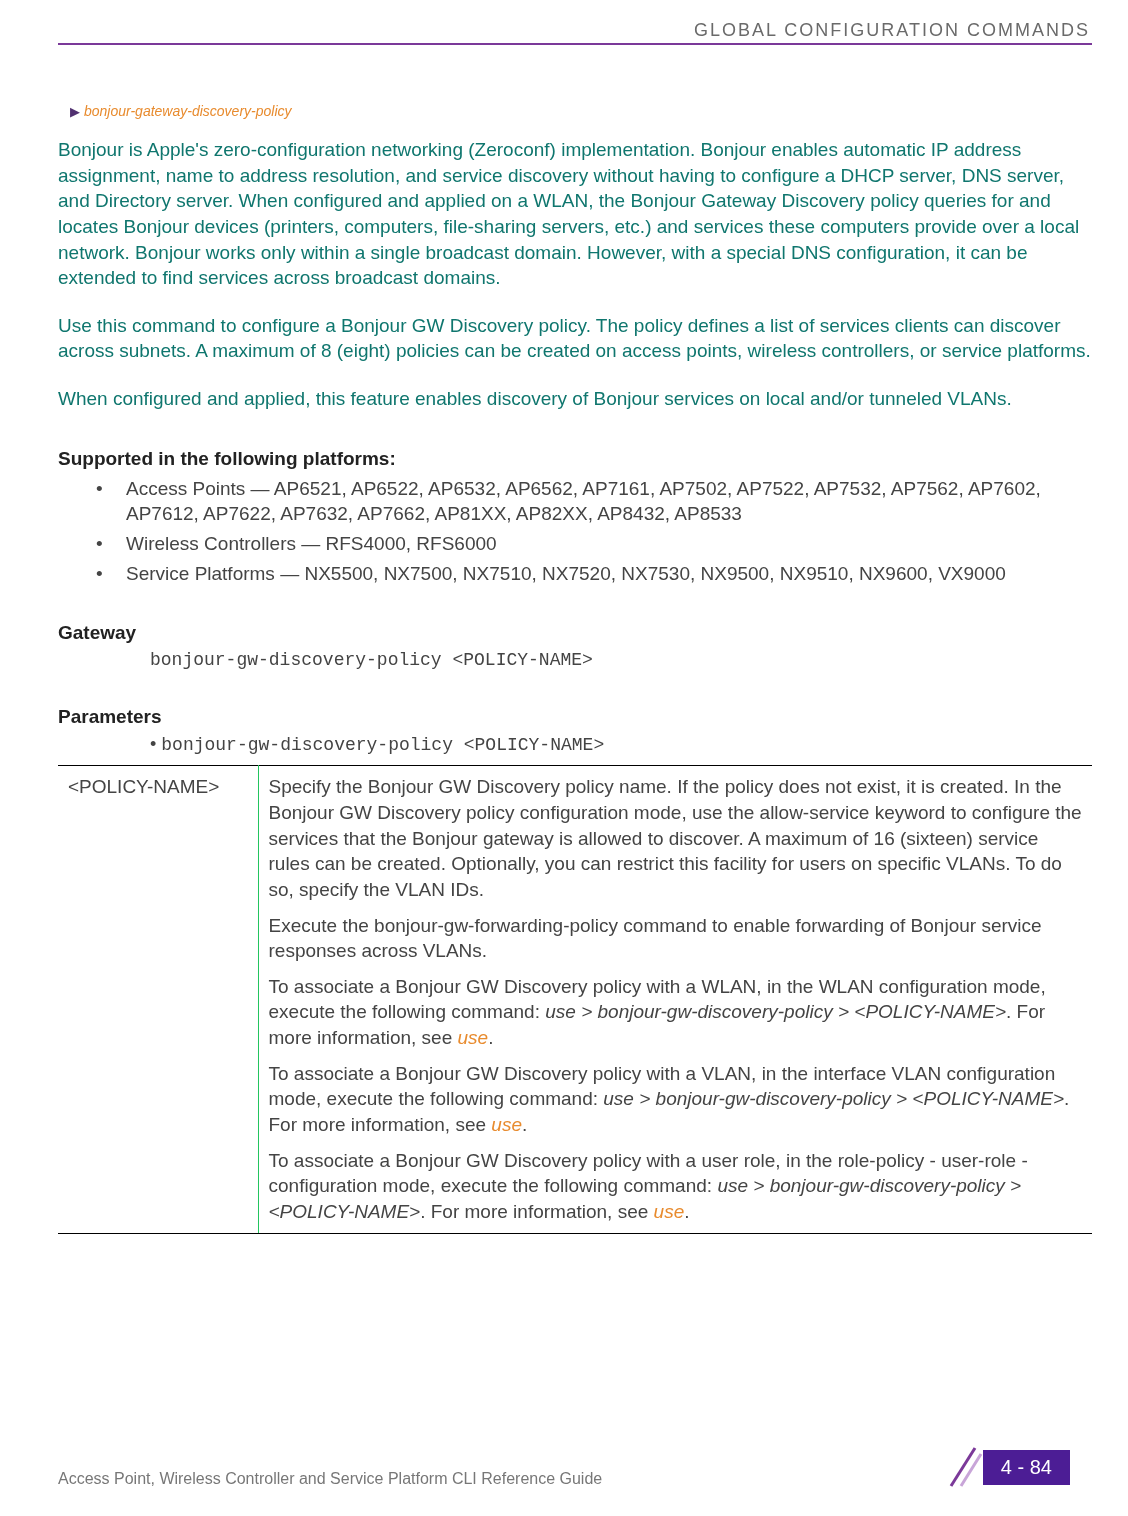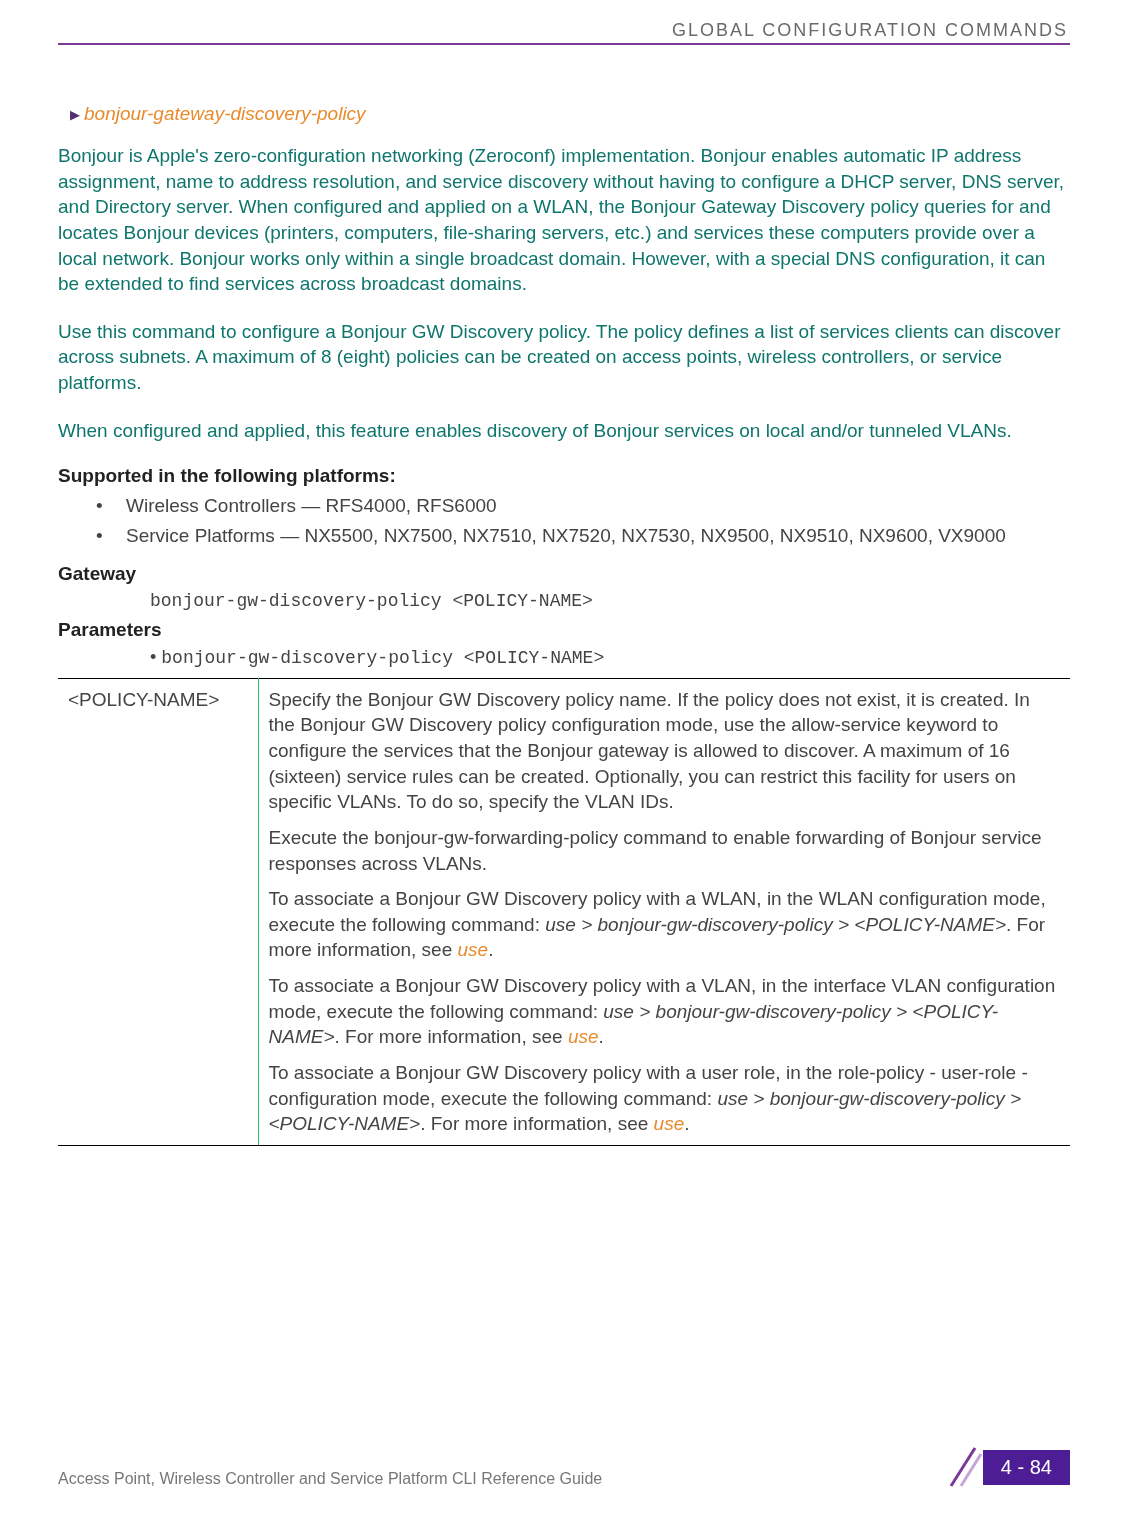--- a/index.html
+++ b/index.html
@@ -5,21 +5,21 @@
   * { box-sizing: border-box; margin: 0; padding: 0; }
   body {
     width: 1128px;
     height: 1516px;
     background: #fff;
     font-family: "Helvetica Neue", Arial, sans-serif;
     color: #333;
     position: relative;
   }
   .page {
-    padding: 20px 58px 0 58px;
+    padding: 20px 36px 0 58px;
   }
   .header-text {
     text-align: right;
     color: #6a6a6a;
     font-size: 18px;
     letter-spacing: 2px;
     font-weight: 300;
     padding-right: 2px;
   }
   .header-rule {
@@ -42,34 +42,35 @@
     margin-bottom: 18px;
     margin-left: 12px;
   }
   .arrow-icon {
     color: #503070;
     font-size: 13px;
   }
   .breadcrumb-link {
     color: #e88b2e;
     font-style: italic;
-    font-size: 19px;
+    font-size: 14px;
   }
   .para {
     font-size: 19px;
     line-height: 1.35;
     color: #0f766e;
     margin-bottom: 22px;
     font-weight: 300;
   }
   .subhead {
     font-weight: 700;
     font-size: 19px;
     margin-bottom: 6px;
     color: #222;
+    margin-top: 36px;
   }
   ul.platforms {
     list-style: none;
     padding-left: 38px;
     margin-bottom: 14px;
   }
   ul.platforms li {
     position: relative;
     font-size: 19px;
     line-height: 1.35;
@@ -168,20 +169,21 @@
     <span class="arrow-icon">▶</span>
     <span class="breadcrumb-link">bonjour-gateway-discovery-policy</span>
   </div>
 
   <p class="para">Bonjour is Apple's zero-configuration networking (Zeroconf) implementation. Bonjour enables automatic IP address assignment, name to address resolution, and service discovery without having to configure a DHCP server, DNS server, and Directory server. When configured and applied on a WLAN, the Bonjour Gateway Discovery policy queries for and locates Bonjour devices (printers, computers, file-sharing servers, etc.) and services these computers provide over a local network. Bonjour works only within a single broadcast domain. However, with a special DNS configuration, it can be extended to find services across broadcast domains.</p>
   <p class="para">Use this command to configure a Bonjour GW Discovery policy. The policy defines a list of services clients can discover across subnets. A maximum of 8 (eight) policies can be created on access points, wireless controllers, or service platforms.</p>
   <p class="para">When configured and applied, this feature enables discovery of Bonjour services on local and/or tunneled VLANs.</p>
 
   <div class="subhead">Supported in the following platforms:</div>
   <ul class="platforms">
+    <li>Access Points — AP6521, AP6522, AP6532, AP6562, AP7161, AP7502, AP7522, AP7532, AP7562, AP7602, AP7612, AP7622, AP7632, AP7662, AP81XX, AP82XX, AP8432, AP8533</li>
     <li>Wireless Controllers — RFS4000, RFS6000</li>
     <li>Service Platforms — NX5500, NX7500, NX7510, NX7520, NX7530, NX9500, NX9510, NX9600, VX9000</li>
   </ul>
 
   <div class="subhead">Gateway</div>
   <div class="syntax-line">bonjour-gw-discovery-policy &lt;POLICY-NAME&gt;</div>
 
   <div class="subhead">Parameters</div>
   <div class="params-line params-bullet">bonjour-gw-discovery-policy &lt;POLICY-NAME&gt;</div>
 

